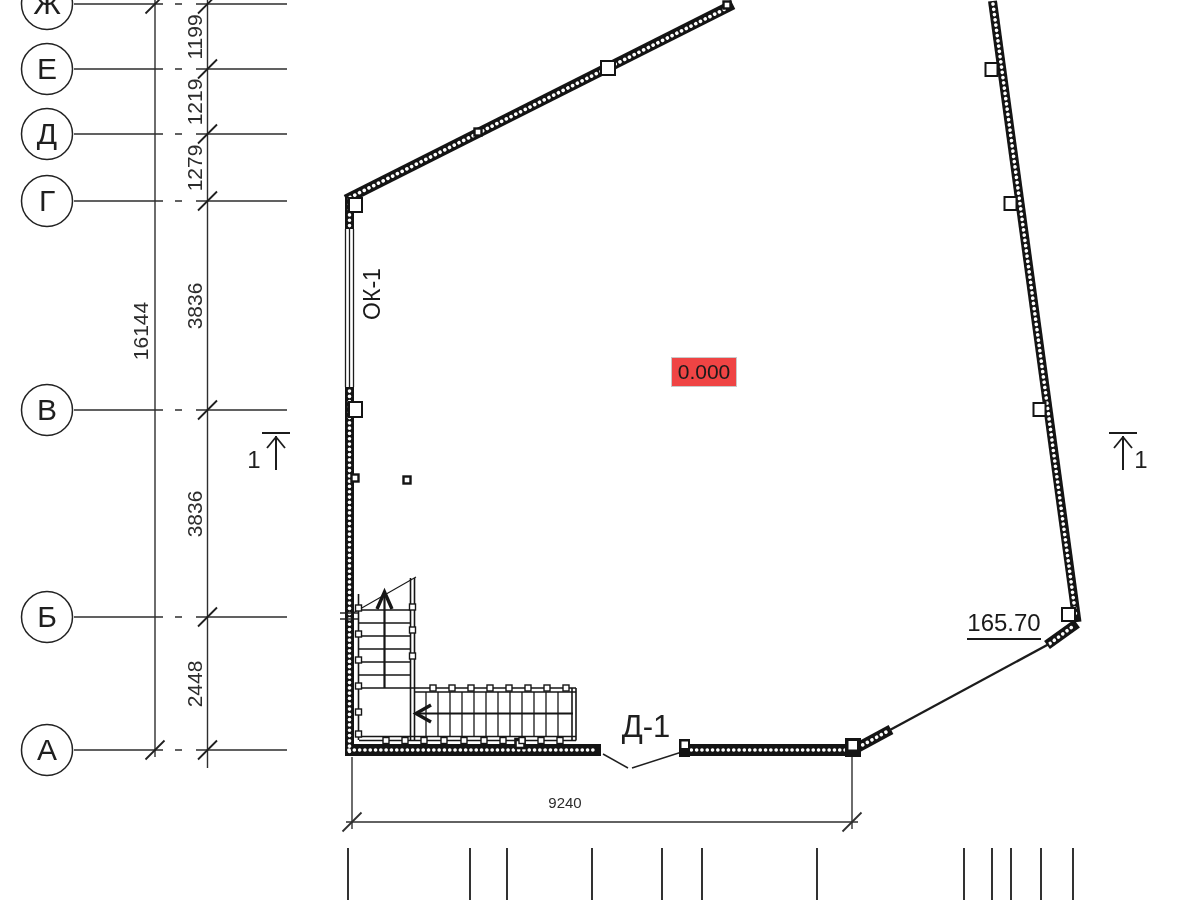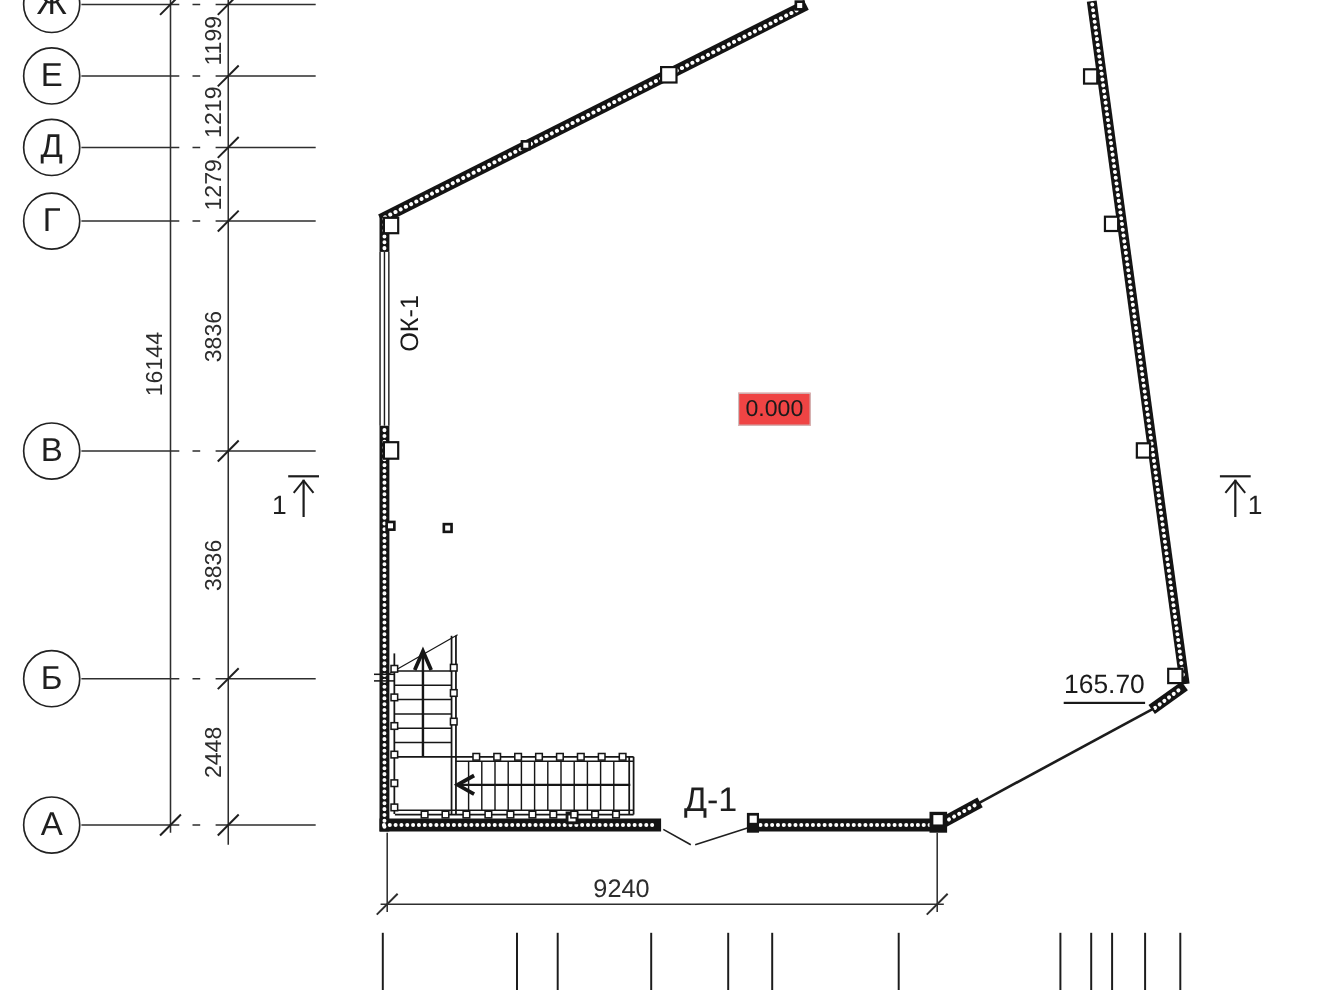--- a/index.html
+++ b/index.html
@@ -5,21 +5,21 @@
   html,body{margin:0;padding:0;background:#ffffff;}
   #canvas{
     position:relative;width:1200px;height:900px;background:#ffffff;
     overflow:hidden;font-family:"Liberation Sans", sans-serif;color:#1a1a1a;
   }
   #plan-svg{position:absolute;left:0;top:0;}
   .txt{position:absolute;color:#1f1f1f;white-space:nowrap;}
   .axis-label{width:44px;height:36px;line-height:36px;text-align:center;font-size:30px;}
   .vdim{width:84px;height:24px;line-height:24px;text-align:center;font-size:21px;
         transform:rotate(-90deg);transform-origin:center;color:#2c2c2c;}
-  .hdim{text-align:center;font-size:23px;color:#2c2c2c;}
+  .hdim{text-align:center;font-size:15px;color:#2c2c2c;}
   .section-num{font-size:24px;}
   .level-box{
     position:absolute;left:671px;top:357px;width:64px;height:28px;line-height:28px;
     text-align:center;font-size:21px;border:1px solid #c9c9c9;background:#ef4444;
   }
   .elev{
     position:absolute;left:967px;top:584px;width:74px;text-align:center;font-size:24px;
     border-bottom:2px solid #1a1a1a;padding-bottom:1px;margin-top:25px;
   }
 </style>

